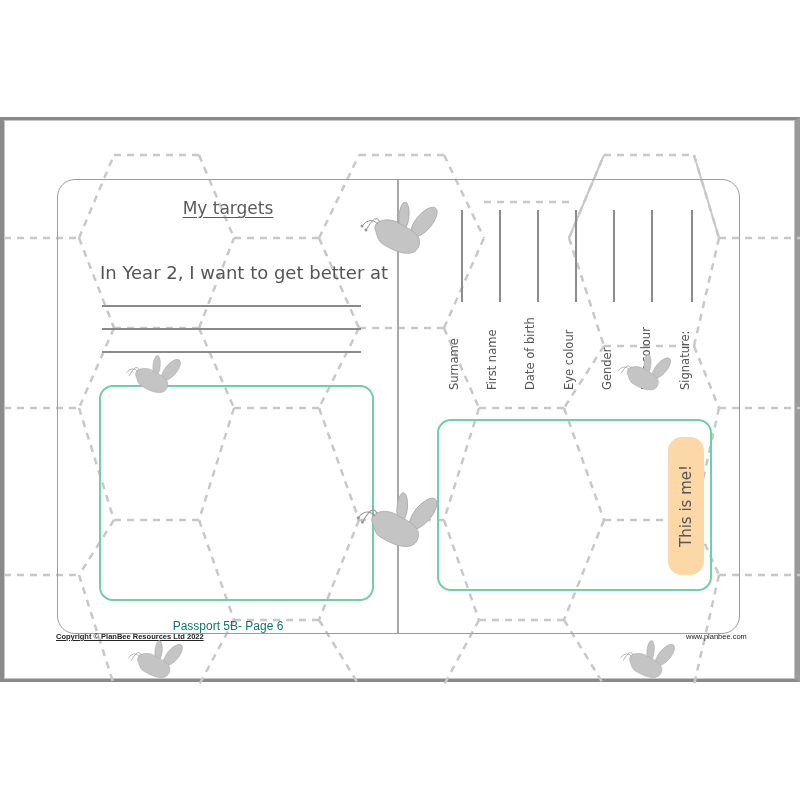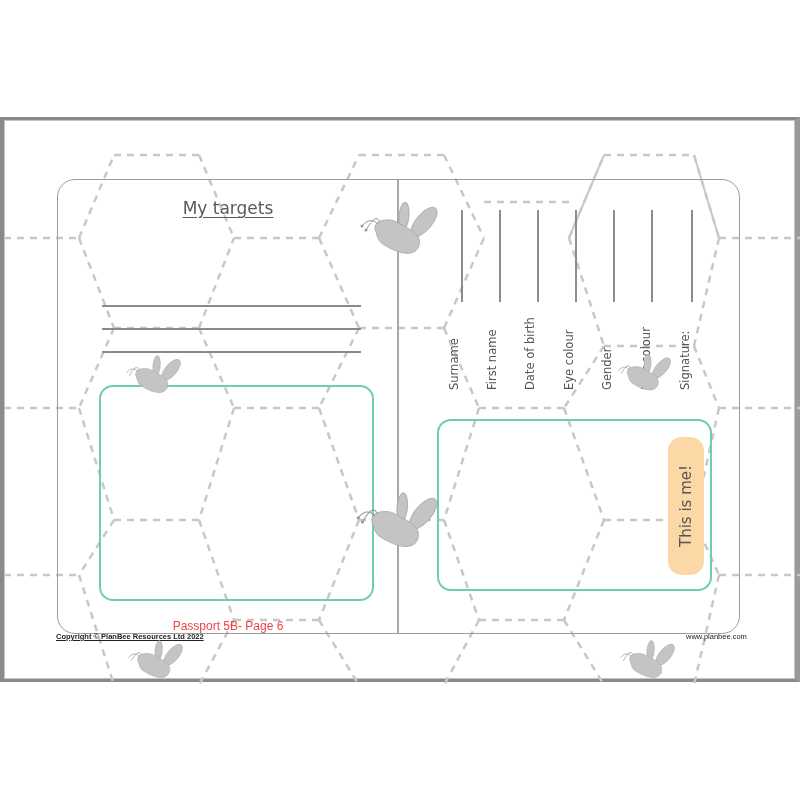--- a/index.html
+++ b/index.html
@@ -11,21 +11,21 @@
   .hex-bg { position:absolute; left:0; top:0; width:800px; height:565px; }
   .booklet { position:absolute; left:53px; top:35px; width:683px; height:455px;
              border:1.5px solid #9c9c9c; border-radius:18px; box-sizing:border-box;margin-top:24px; }
   .spine { position:absolute; left:339px; top:0; width:1.5px; height:100%; background:#a8a8a8; }
   .title { position:absolute; left:0; width:340px; top:18px; text-align:center;
            font-size:17px; color:#5a5a5a; }
   .title span { text-decoration:underline; text-underline-offset:3px; }
   .prompt { position:absolute; left:42px; top:82px; font-size:18px; color:#555; white-space:nowrap; }
   .write-line { position:absolute; left:44px; width:259px; height:2px; background:#8a8a8a; }
   .photo-box { position:absolute; border:2.5px solid #6fcfa8; border-radius:14px; box-sizing:border-box; }
-  .page-label { position:absolute; font-family:"Liberation Sans", sans-serif; font-size:12px; color:#ef4444; text-align:center; }
+  .page-label { position:absolute; font-family:"Liberation Sans", sans-serif; font-size:12px; color:#0f766e; text-align:center; }
   .vline { position:absolute; top:30px; width:2px; height:92px; background:#8c8c8c; }
   .field-label { position:absolute; transform-origin:left top; transform:rotate(-90deg);
                  font-size:11.5px; color:#555; white-space:nowrap; }
   .pill { position:absolute; left:610px; top:257px; width:36px; height:138px; background:#fbd8a6;
           border-radius:14px; }
   .pill-text { position:absolute; left:50%; top:50%; transform:translate(-50%,-50%) rotate(-90deg);
                font-size:15px; color:#555; white-space:nowrap; }
   .footer-left { position:absolute; left:52px; top:512px; font-family:"Liberation Sans", sans-serif;
                  font-weight:bold; font-size:7.5px; color:#222;text-decoration:underline; }
   .footer-right { position:absolute; left:682px; top:512px; font-family:"Liberation Sans", sans-serif;
@@ -102,20 +102,21 @@
     <g fill="none" stroke="#c8c8c8" stroke-width="2">
       <line x1="565" y1="118" x2="600" y2="35"></line>
       <line x1="690" y1="35" x2="715" y2="118"></line>
     </g>
   </svg>
 
   <div class="booklet">
     <div class="spine"></div>
 
     <div class="title"><span>My targets</span></div>
+    <div class="prompt">In Year 2, I want to get better at</div>
     <div class="write-line" style="top:125px;"></div>
     <div class="write-line" style="top:148px;"></div>
     <div class="write-line" style="top:171px;"></div>
 
     <div class="photo-box" style="left:41px; top:205px; width:275px; height:216px;"></div>
     <div class="page-label" style="left:0; width:340px; top:439px;">Passport 5B- Page 6</div>
 
     <div class="vline" style="left:403px;"></div>
     <div class="vline" style="left:441px;"></div>
     <div class="vline" style="left:479px;"></div>

